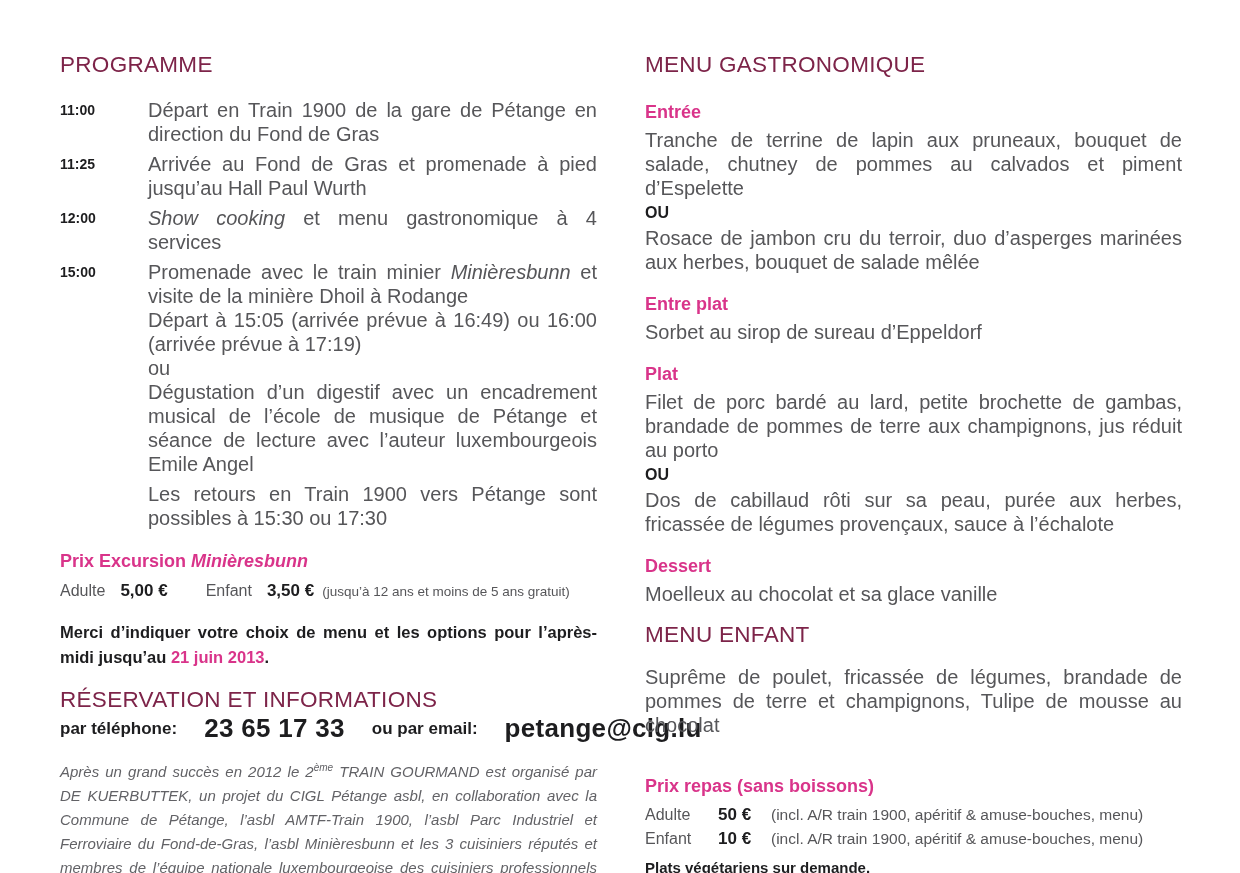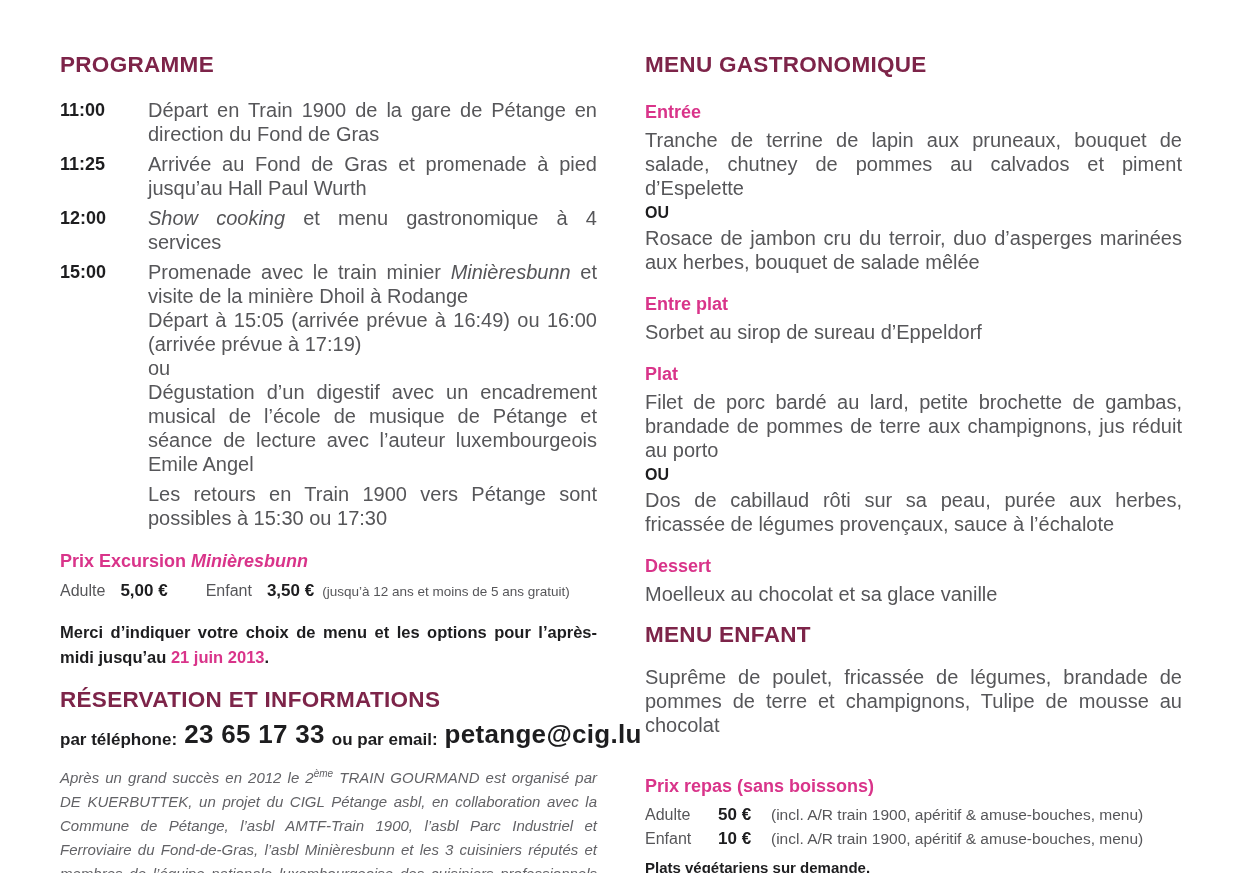--- a/index.html
+++ b/index.html
@@ -12,51 +12,51 @@
     font-family:"Liberation Sans","DejaVu Sans",sans-serif;
     color:var(--body-text,#565659);
     display:flex;
     gap:48px;
     padding:52px 58px 0 60px;
     overflow:hidden;
   }
   .col { width:537px; flex:0 0 537px; }
 
   .section-title {
-    font-size:22.5px; font-weight:700;
+    font-size:22.5px; font-weight:400;
     color:var(--section-heading,#7D2449);
     letter-spacing:0.3px;
     line-height:26px;
   }
   .subhead {
     font-size:18px; font-weight:700;
     color:var(--accent-pink,#D9348A);
     line-height:24px;
   }
   .body-p { font-size:20px; line-height:24px; text-align:justify; color:var(--body-text,#565659); }
   .it { font-style:italic; }
 
   
   .schedule { margin-top:20px; }
   .srow { display:grid; grid-template-columns:88px 1fr; margin-bottom:6px; }
-  .stime { font-size:18px; font-weight:700; color:var(--strong-text,#1D1D1F); line-height:24px; }
+  .stime { font-size:14px; font-weight:700; color:var(--strong-text,#1D1D1F); line-height:24px; }
   .mt6 { margin-top:6px; }
 
   .prix-title { margin-top:19px; margin-bottom:6px; }
   .price-line { display:flex; align-items:baseline; font-size:16px; line-height:24px; white-space:nowrap; }
   .price-label { color:var(--body-text,#565659); }
   .price-val { font-weight:700; color:var(--strong-text,#1D1D1F); font-size:17px; margin-left:15px; }
   .price-label-2 { margin-left:38px; }
   .price-note { font-size:13.5px; margin-left:8px; color:var(--body-text,#565659); }
 
   .deadline { margin-top:16px; font-size:16.5px; font-weight:700; color:var(--strong-text,#1D1D1F); line-height:25px; text-align:justify; }
   .deadline .date { color:var(--accent-pink,#D9348A); }
 
   .reservation-title { margin-top:17px; }
-  .contact { display:flex; align-items:flex-end; margin-top:6px; white-space:nowrap; }
+  .contact { display:flex; align-items:center; margin-top:0; white-space:nowrap;gap:20px; }
   .contact-small { font-size:17px; font-weight:700; color:var(--strong-text,#1D1D1F); }
   .contact-big { font-size:26px; font-weight:700; color:var(--strong-text,#1D1D1F); margin:0 7px; letter-spacing:0.3px; }
   .contact-big:last-child { margin-right:0; }
 
   .about { margin-top:12px; font-style:italic; font-size:15px; line-height:24px; color:#626266; text-align:justify; }
   .about sup { font-size:10px; font-style:italic; }
 
   
   .menu-title { margin-bottom:22px; }
   .menu-section { margin-top:18px; }

